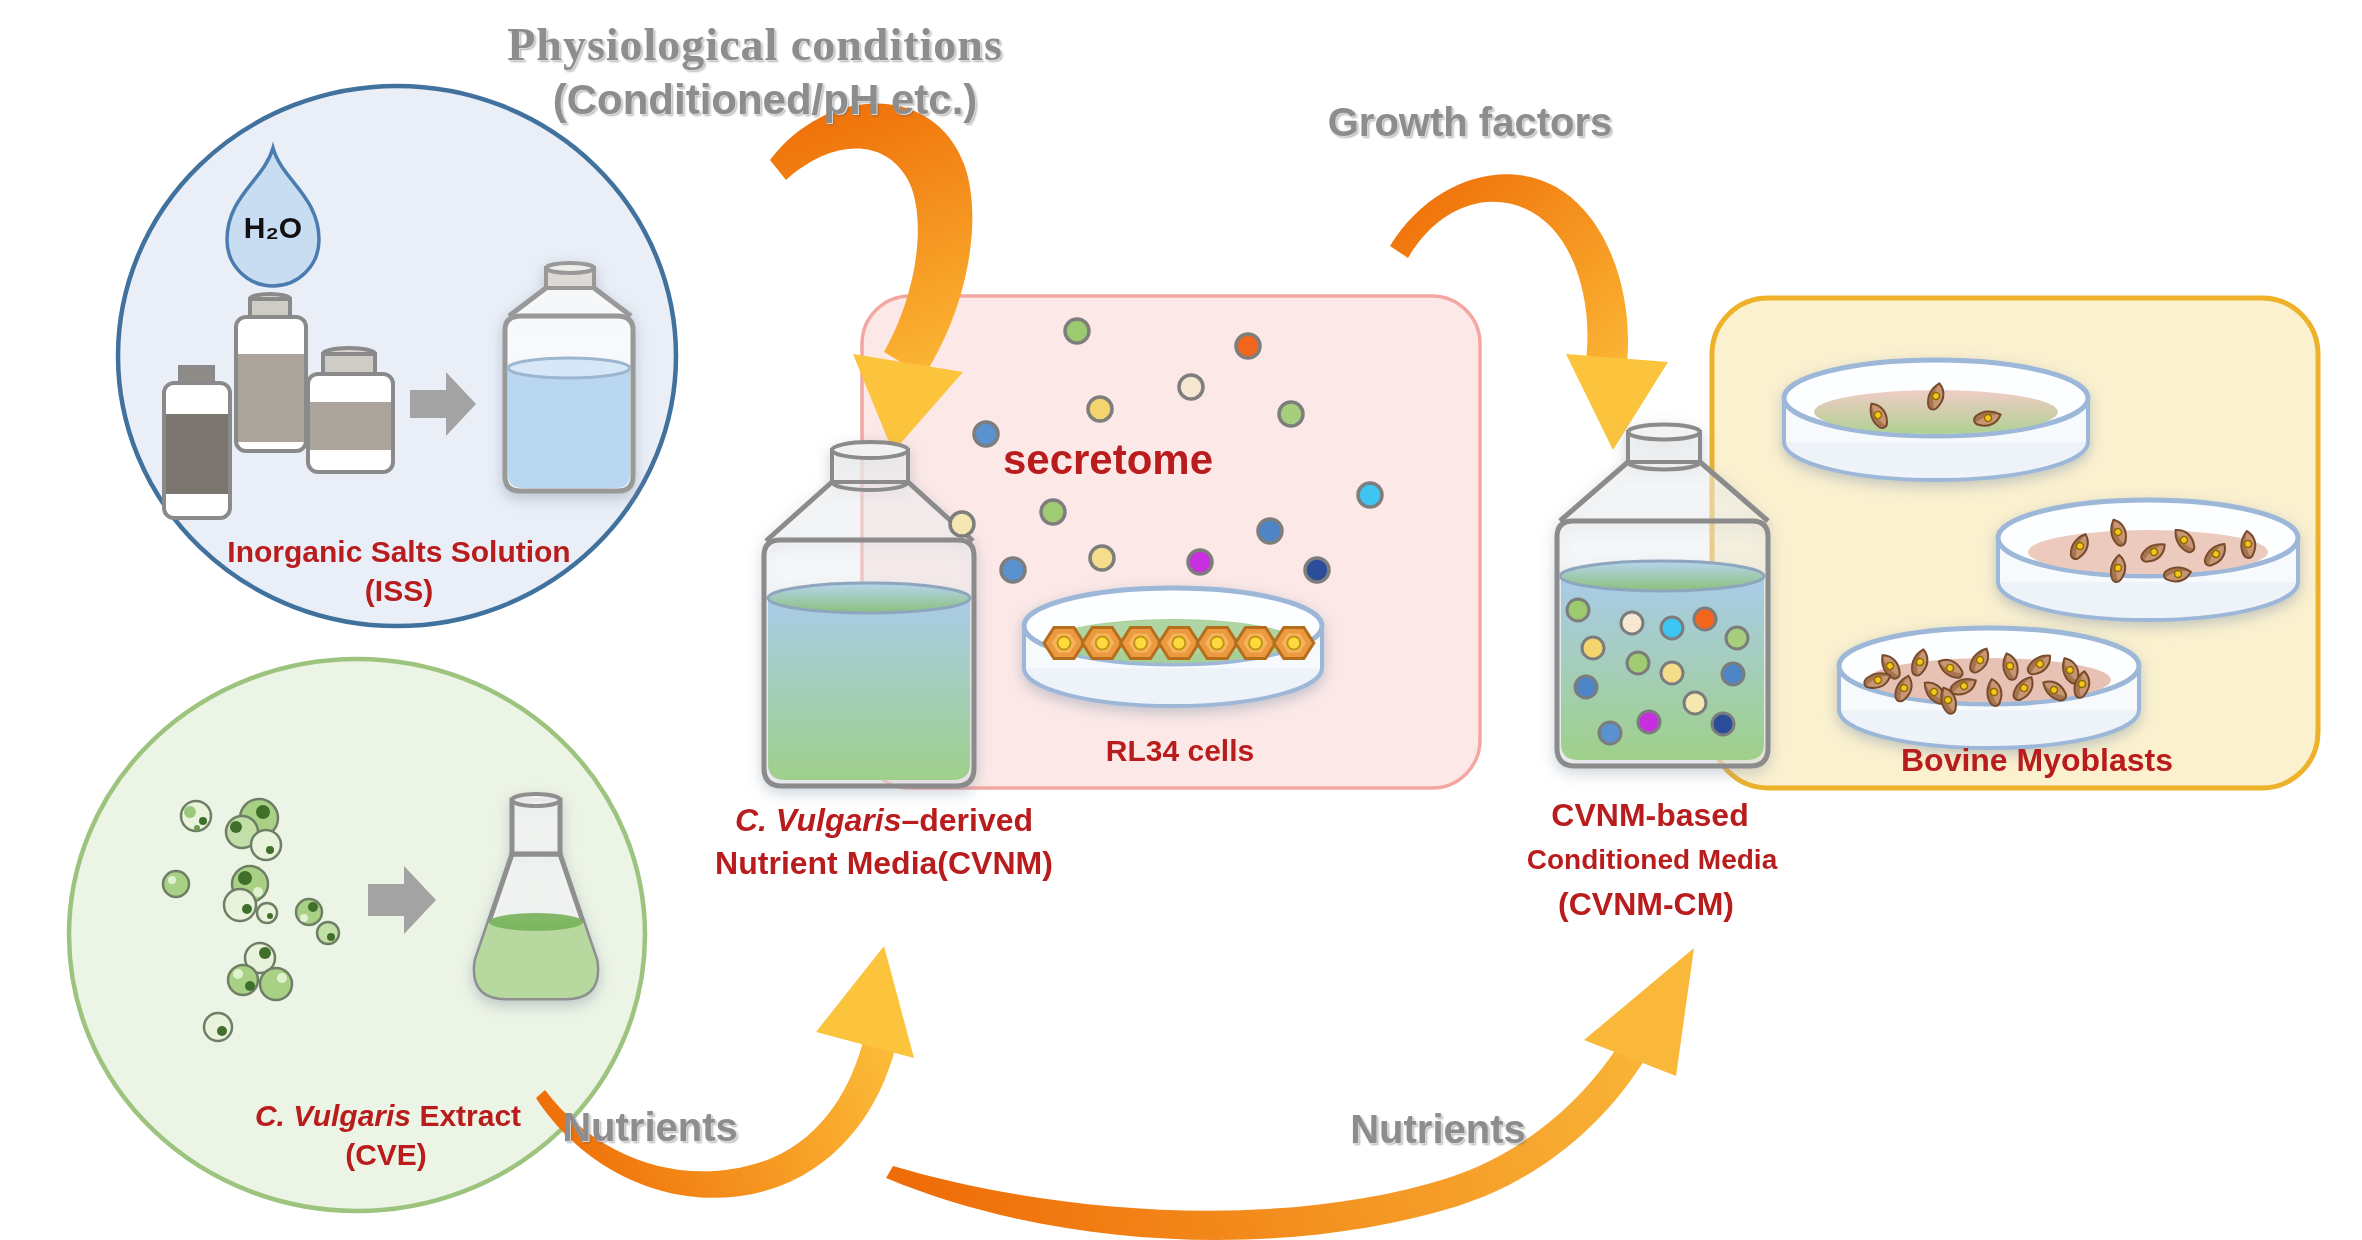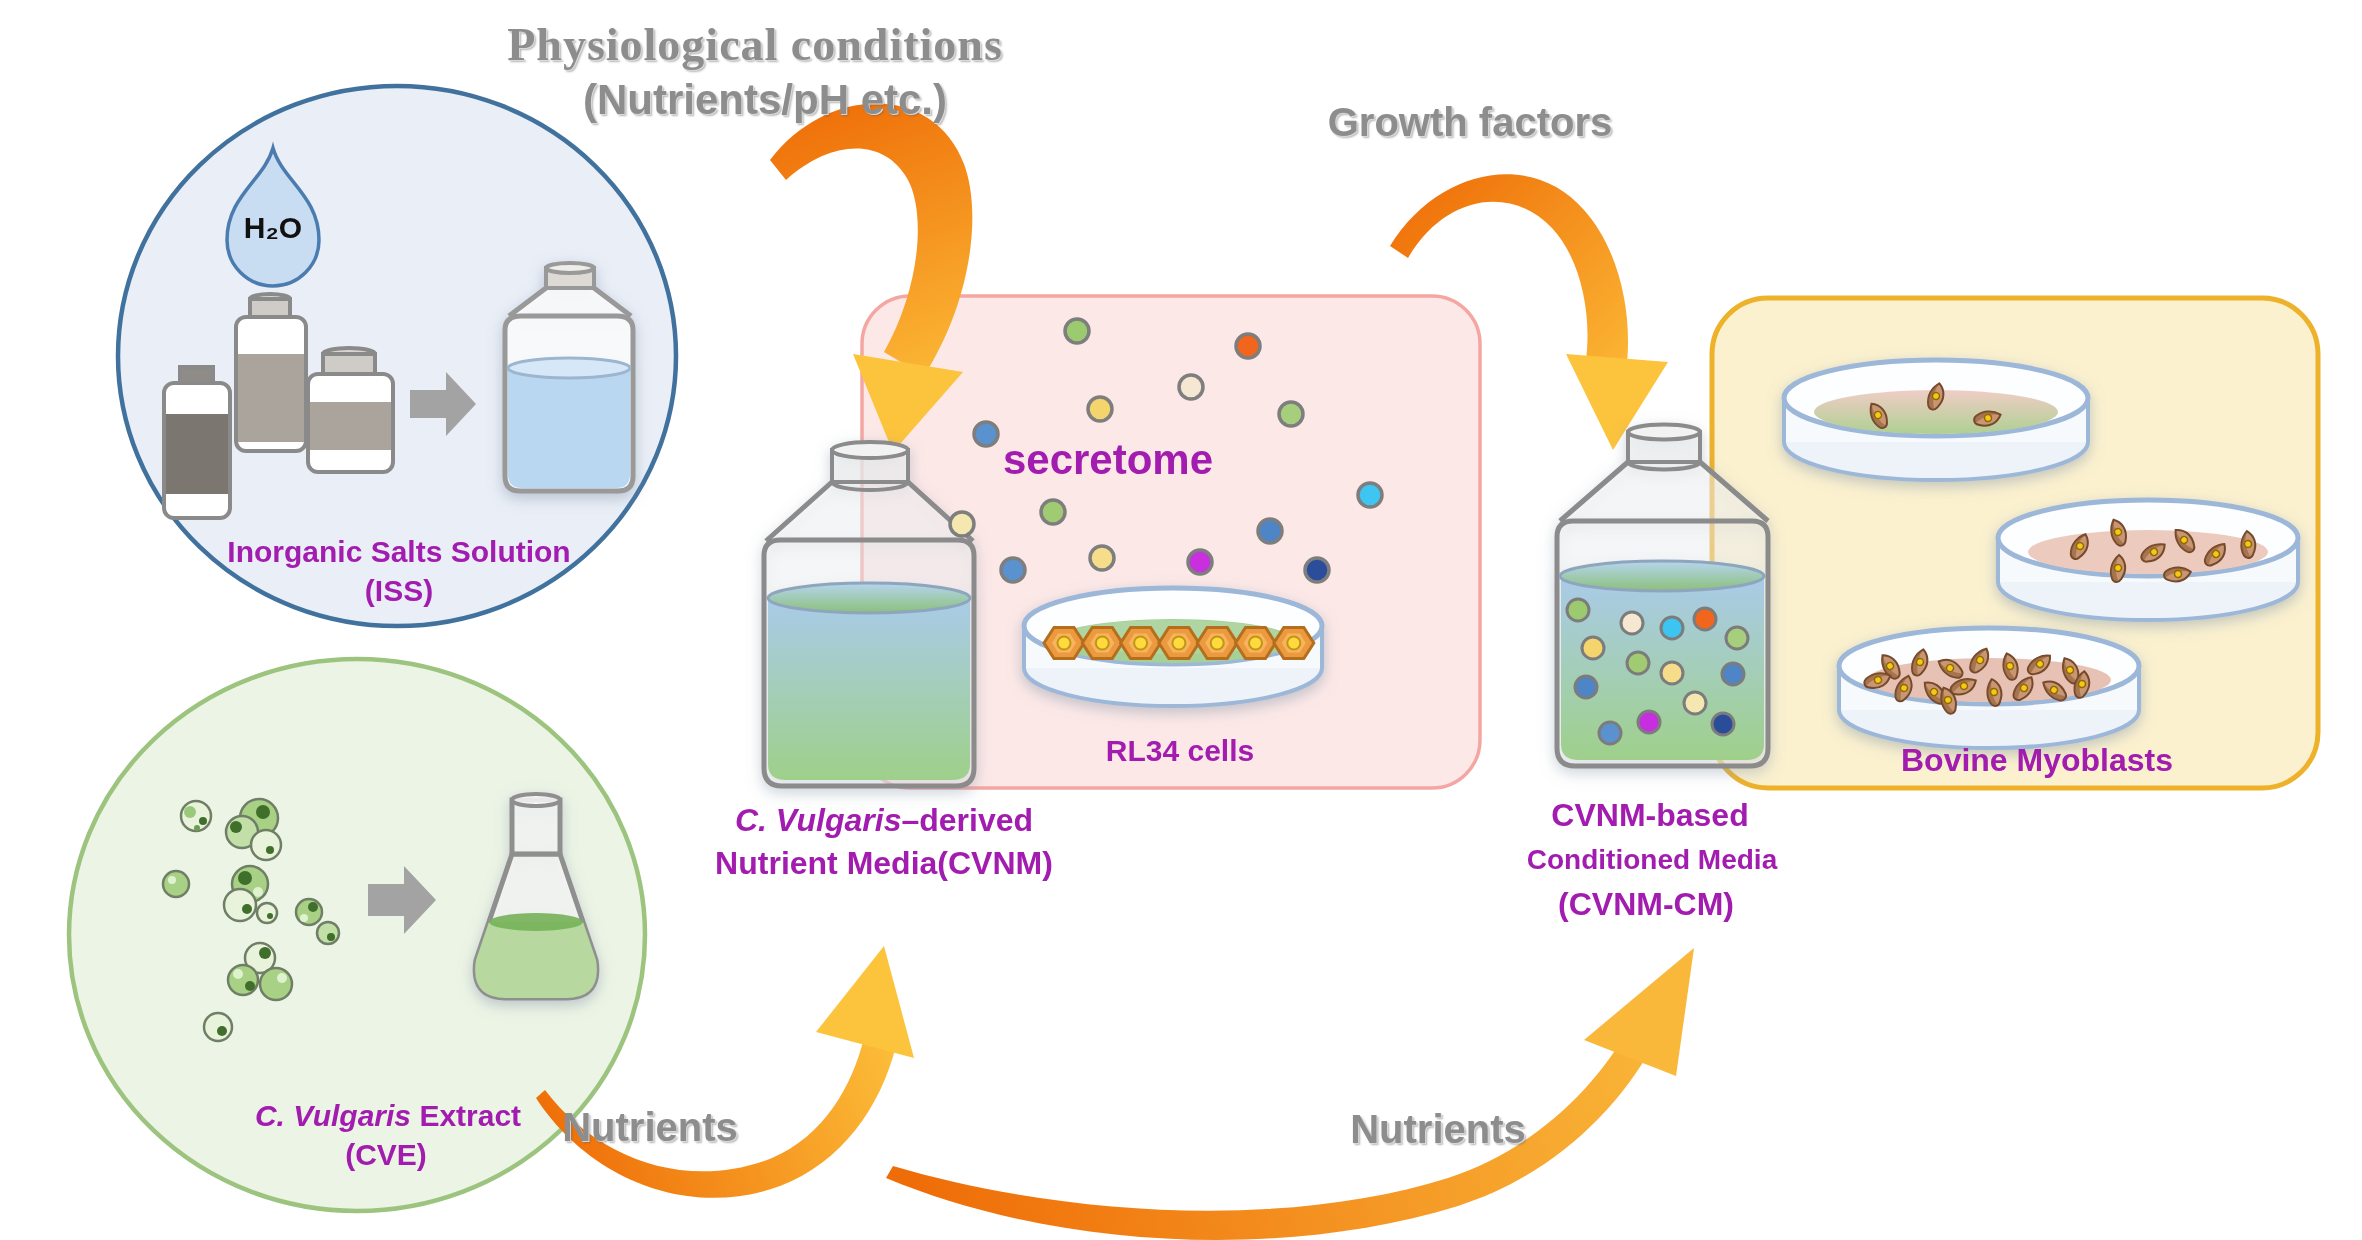--- a/index.html
+++ b/index.html
@@ -1,20 +1,20 @@
 <!DOCTYPE html>
 <html style="--blue-circle: #e9eef7; --blue-border: #41729e; --green-circle: #ecf4e5; --green-border: #9cc47e; --pink-box: #fce8e7; --pink-border: #f4a6a2; --yellow-box: #fbf1cf; --yellow-border: #edb22a; --arrow-dark: #ef7009; --arrow-light: #fdc33d; --text-gray: #8d8d8d;"><head>
 <meta charset="utf-8">
 <style>
   html,body{margin:0;padding:0;background:#ffffff;}
   #canvas{position:relative;width:2362px;height:1240px;background:#fff;
           font-family:"Liberation Sans",sans-serif;overflow:hidden;}
   #base-svg{position:absolute;left:0;top:0;}
   .lbl{position:absolute;transform:translate(-50%,-50%);white-space:nowrap;
-       font-weight:bold;color:#a21caf;text-align:center;line-height:1.05;}
+       font-weight:bold;color:#b91c1c;text-align:center;line-height:1.05;}
   .hdr{color:#8d8d8d;font-weight:bold;
        text-shadow:1px 1px 0 #d9d9d9, 2px 2px 2px rgba(90,90,90,.45);}
   .it{font-style:italic;text-align:right;}
 </style>
 </head>
 <body>
 
 <div id="canvas">
 
 <svg id="base-svg" width="2362" height="1240" viewBox="0 0 2362 1240">
@@ -398,21 +398,21 @@
           <g transform="translate(1948,700) rotate(-20)">
             <path d="M0,-13 C7,-8 10,1 4,11 C2,15 -3,15 -5,11 C-9,2 -6,-7 0,-13 Z" fill="#c89672" stroke="#74492a" stroke-width="2"></path>
             <path d="M0,-13 C-6,-7 -9,2 -5,11 C-3,14 0,14 1,12 C-3,4 -3,-6 0,-13 Z" fill="#8a5a34" opacity="0.55"></path>
             <circle cx="0" cy="0" r="3.5" fill="#f6c61e" stroke="#8d6b00" stroke-width="1.5"></circle>
           </g>
         </g>
   </g>
 </svg>
 
 <div class="lbl hdr" style="left:755px;top:45px;font-size:46px;letter-spacing:1px;font-family:Liberation Serif, serif;">Physiological conditions</div>
-<div class="lbl hdr" style="left:765px;top:100px;font-size:42px;">(Nutrients/pH etc.)</div>
+<div class="lbl hdr" style="left:765px;top:100px;font-size:42px;">(Conditioned/pH etc.)</div>
 <div class="lbl hdr" style="left:1470px;top:122px;font-size:40px;">Growth factors</div>
 <div class="lbl hdr" style="left:650px;top:1127px;font-size:40px;">Nutrients</div>
 <div class="lbl hdr" style="left:1438px;top:1129px;font-size:40px;">Nutrients</div>
 
 <div class="lbl" style="left:273px;top:228px;font-size:30px;color:#111;">H₂O</div>
 <div class="lbl" style="left:399px;top:552px;font-size:30px;text-align:right;">Inorganic Salts Solution</div>
 <div class="lbl" style="left:399px;top:591px;font-size:30px;">(ISS)</div>
 
 <div class="lbl" style="left:388px;top:1116px;font-size:30px;">
   <span class="it">C. Vulgaris</span><span> Extract</span>

